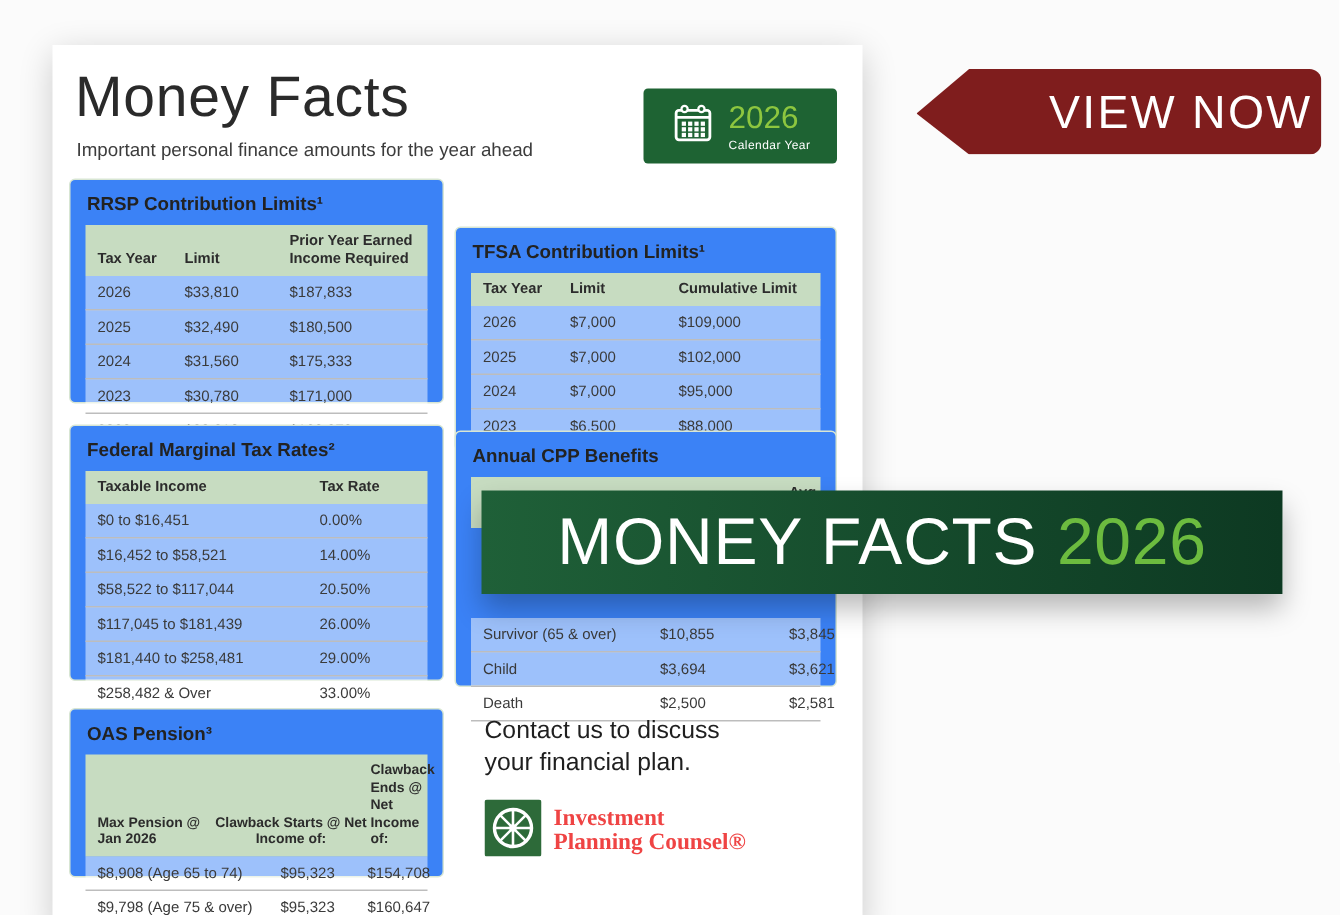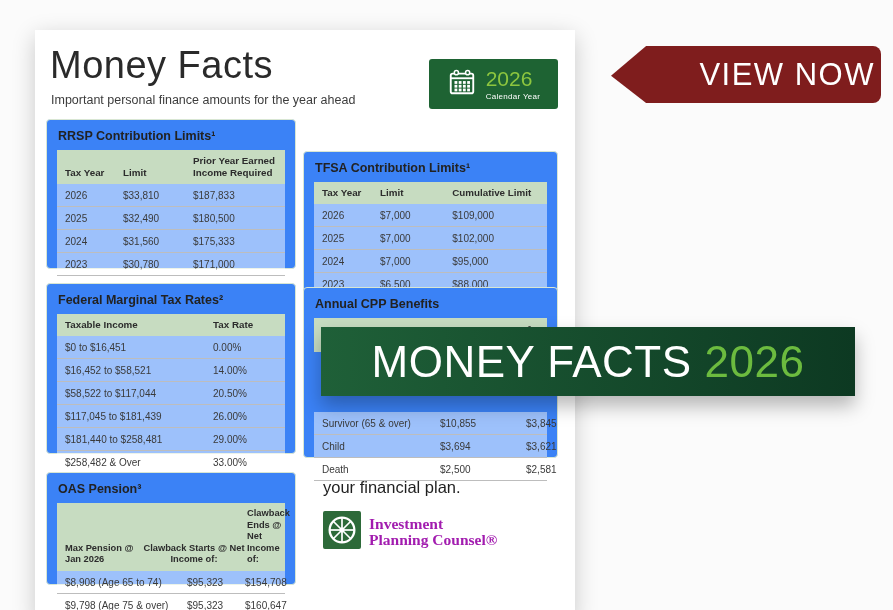--- a/index.html
+++ b/index.html
@@ -54,21 +54,21 @@
   #panel-tax  { left:11px;  top:253px; width:250px; height:171px; }
   #panel-cpp  { left:268px; top:257px; width:255px; height:171px; }
   #panel-oas  { left:11px;  top:442px; width:250px; height:113px; }
   
   .contact { position:absolute; left:288px; top:447px; width:240px; }
   .contact-text { font-size:16.5px; color:#1f1f1f; line-height:1.3; }
   .logo { margin-top:13px; }
   .logo-row { display:flex; align-items:center; gap:8px; }
   .logo-name {
     font-family:"Liberation Serif", serif; font-weight:bold; font-size:15.5px;
-    color:#a21caf; line-height:1.08;
+    color:#ef4444; line-height:1.08;
   }
   .logo-tagline {
     border-top:1.5px solid #9aa39b; margin-top:5px; padding-top:3px;
     font-size:8px; letter-spacing:2.2px; color:#8b8f8c; width:180px;
   }
   
   .view-now {
     position:absolute; left:611px; top:46px; width:270px; height:57px;
     background:#7f1d1d; border-radius:8px;
     clip-path:polygon(0 52%, 13% 0, 100% 0, 100% 100%, 13% 100%);
@@ -263,20 +263,21 @@
       </div>
       <div class="trow t3or">
         <span class="c-l">$9,798 (Age 75 &amp; over)</span>
         <span class="c-l">$95,323</span>
         <span class="c-r">$160,647</span>
       </div>
     </div>
 
     <div class="contact">
       <div class="contact-text">
+        <div>Contact us to discuss</div>
         <div>your financial plan.</div>
       </div>
       <div class="logo">
         <div class="logo-row">
           <span>
             <svg width="38" height="38" viewBox="0 0 40 40">
               <rect x="0" y="0" width="40" height="40" rx="2" fill="#2d6a39"></rect>
               <circle cx="20" cy="20" r="13" fill="none" stroke="#ffffff" stroke-width="2.4"></circle>
               <g stroke="#ffffff" stroke-width="1.8">
                 <line x1="20" y1="7" x2="20" y2="33"></line>

